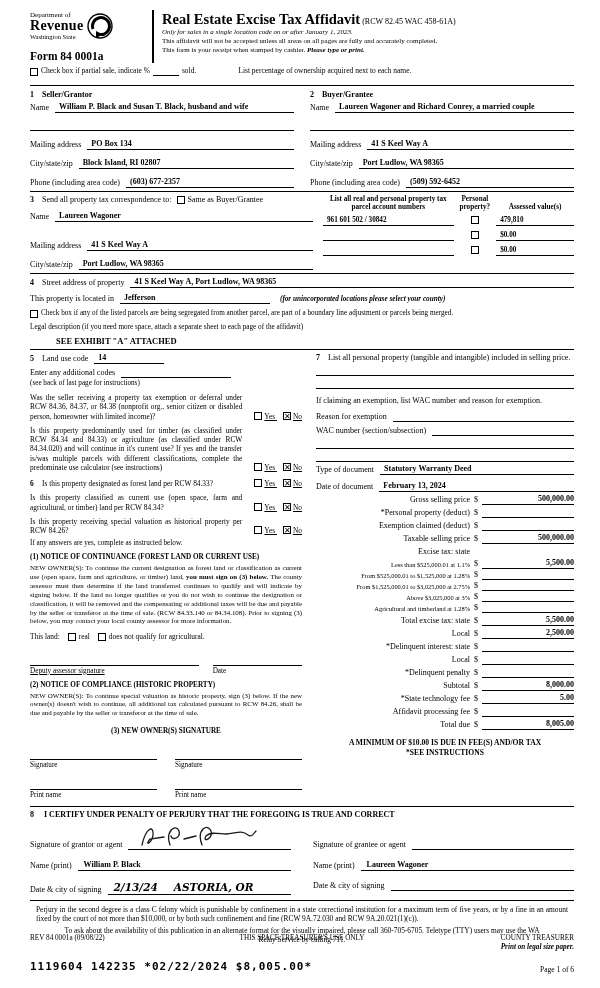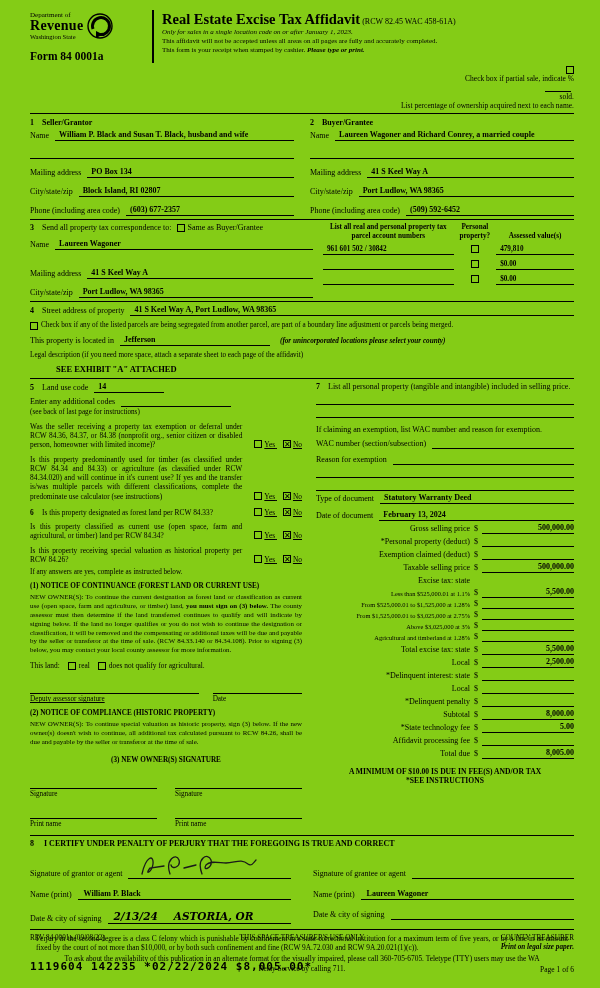--- a/index.html
+++ b/index.html
@@ -1,19 +1,19 @@
 <!DOCTYPE html>
 <html><head>
 <meta charset="utf-8">
 <style>
   * { margin:0; padding:0; box-sizing:border-box; }
   html,body { background:#e8e8e8; }
   body { font-family:"Liberation Serif", serif; color:#000; }
   .page {
-    width:600px; height:988px; background:#84cc16; margin:0 auto; position:relative;
+    width:600px; height:988px; background:#ffffff; margin:0 auto; position:relative;
     padding:10px 26px 8px 30px; font-size:8px; line-height:1.25; overflow:hidden;
   }
   .b { font-weight:bold; }
   .i { font-style:italic; }
   .rule { border-top:1px solid #000; margin:3px 0 3px 0; }
   .cb {
     display:inline-block; width:8px; height:8px; border:1px solid #000;
     font-size:8px; line-height:7px; text-align:center; vertical-align:-1px;
     font-family:"DejaVu Sans", sans-serif; overflow:hidden; flex:none;
   }
@@ -24,21 +24,21 @@
   .dept { line-height:1.05; }
   .dept-of { font-size:7px; }
   .dept-name { font-size:14px; font-weight:bold; letter-spacing:.3px; }
   .dept-state { font-size:6.5px; }
   .hdr-right { flex:1; border-left:2px solid #000; padding-left:8px; }
   .title-row { white-space:nowrap; }
   .ttl { font-size:14.5px; font-weight:bold; }
   .rcw { font-size:8px; }
   .hnote { font-size:7px; line-height:1.3; }
   .form-no { font-size:11.5px; font-weight:bold; margin-top:8px; }
-  .partial-row { display:flex; align-items:flex-end; font-size:7.5px; margin-top:3px; padding-bottom:3px; border-bottom:1px solid #000;flex-direction:column; }
+  .partial-row { display:flex; align-items:flex-end; font-size:7.5px; margin-top:3px; padding-bottom:9px; border-bottom:1px solid #000; }
   .blank { display:inline-block; border-bottom:1px solid #000; height:8px; }
   
   .frow { display:flex; align-items:flex-end; margin-top:8px; }
   .flabel { white-space:nowrap; padding-right:6px; }
   .fval { flex:1; border-bottom:1px solid #000; font-weight:bold; padding-left:4px; min-height:10px; }
   .sech { font-weight:bold; margin-top:4px; }
   .snum { display:inline-block; width:12px; font-weight:bold; }
   .cols2 { display:flex; gap:16px; }
   .col { flex:1; min-width:0; }
   
@@ -234,28 +234,28 @@
   </div>
 
   <div class="rule"></div>
 
   <div>
     <div class="s4row" style="margin-top:1px;">
       <span class="snum b">4</span>
       <span class="flabel">Street address of property</span>
       <span class="fval">41 S Keel Way A, Port Ludlow, WA  98365</span>
     </div>
-    <div class="s4row" style="font-size:7.2px;">
-      <span class="cb"><span></span></span>
-      <span style="margin-left:3px;">Check box if any of the listed parcels are being segregated from another parcel, are part of a boundary line adjustment or parcels being merged.</span>
-    </div>
     <div class="s4row">
       <span class="flabel">This property is located in</span>
       <span class="fval" style="max-width:150px;">Jefferson</span>
       <span class="b i" style="margin-left:10px; font-size:7.2px;">(for unincorporated locations please select your county)</span>
+    </div>
+    <div class="s4row" style="font-size:7.2px;">
+      <span class="cb"><span></span></span>
+      <span style="margin-left:3px;">Check box if any of the listed parcels are being segregated from another parcel, are part of a boundary line adjustment or parcels being merged.</span>
     </div>
     <div class="s4row" style="font-size:7.2px;">
       <span>Legal description (if you need more space, attach a separate sheet to each page of the affidavit)</span>
     </div>
     <div class="s4row b" style="padding-left:26px; font-size:8.5px; margin-top:4px;">
       <span>SEE EXHIBIT "A" ATTACHED</span>
     </div>
   </div>
 
   <div class="rule"></div>
@@ -369,26 +369,26 @@
 
     <div class="mright">
       <div style="display:flex;">
         <span class="snum b">7</span>
         <span>List all personal property (tangible and intangible) included in selling price.</span>
       </div>
       <div class="blankline"></div>
       <div class="blankline"></div>
 
       <div style="margin-top:7px;">If claiming an exemption, list WAC number and reason for exemption.</div>
+      <div class="frow" style="margin-top:6px;">
+        <span class="flabel">Reason for exemption</span>
+        <span class="fval"></span>
+      </div>
       <div class="frow" style="margin-top:4px;">
         <span class="flabel">WAC number (section/subsection)</span>
-        <span class="fval"></span>
-      </div>
-      <div class="frow" style="margin-top:6px;">
-        <span class="flabel">Reason for exemption</span>
         <span class="fval"></span>
       </div>
       <div class="blankline"></div>
       <div class="blankline"></div>
 
       <div class="frow" style="margin-top:2px;">
         <span class="flabel">Type of document</span>
         <span class="fval">Statutory Warranty Deed</span>
       </div>
       <div class="frow" style="margin-top:6px;">

